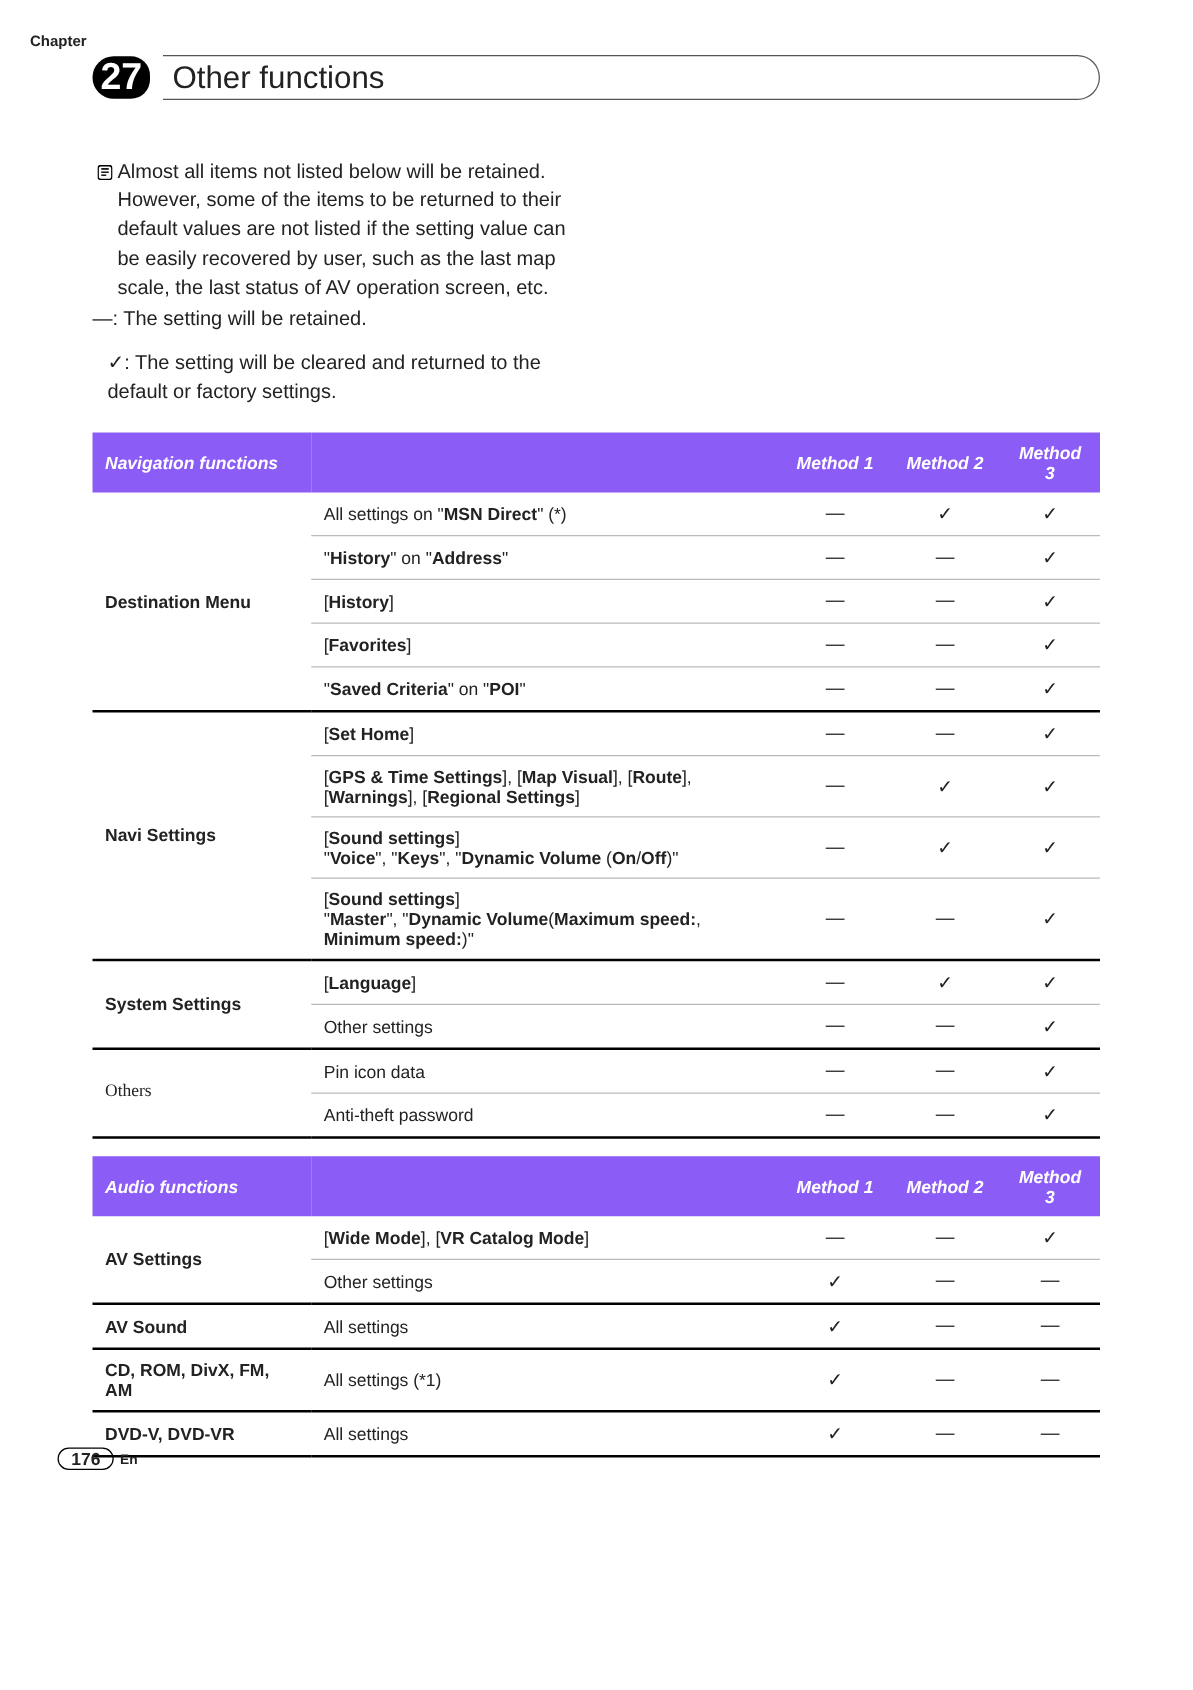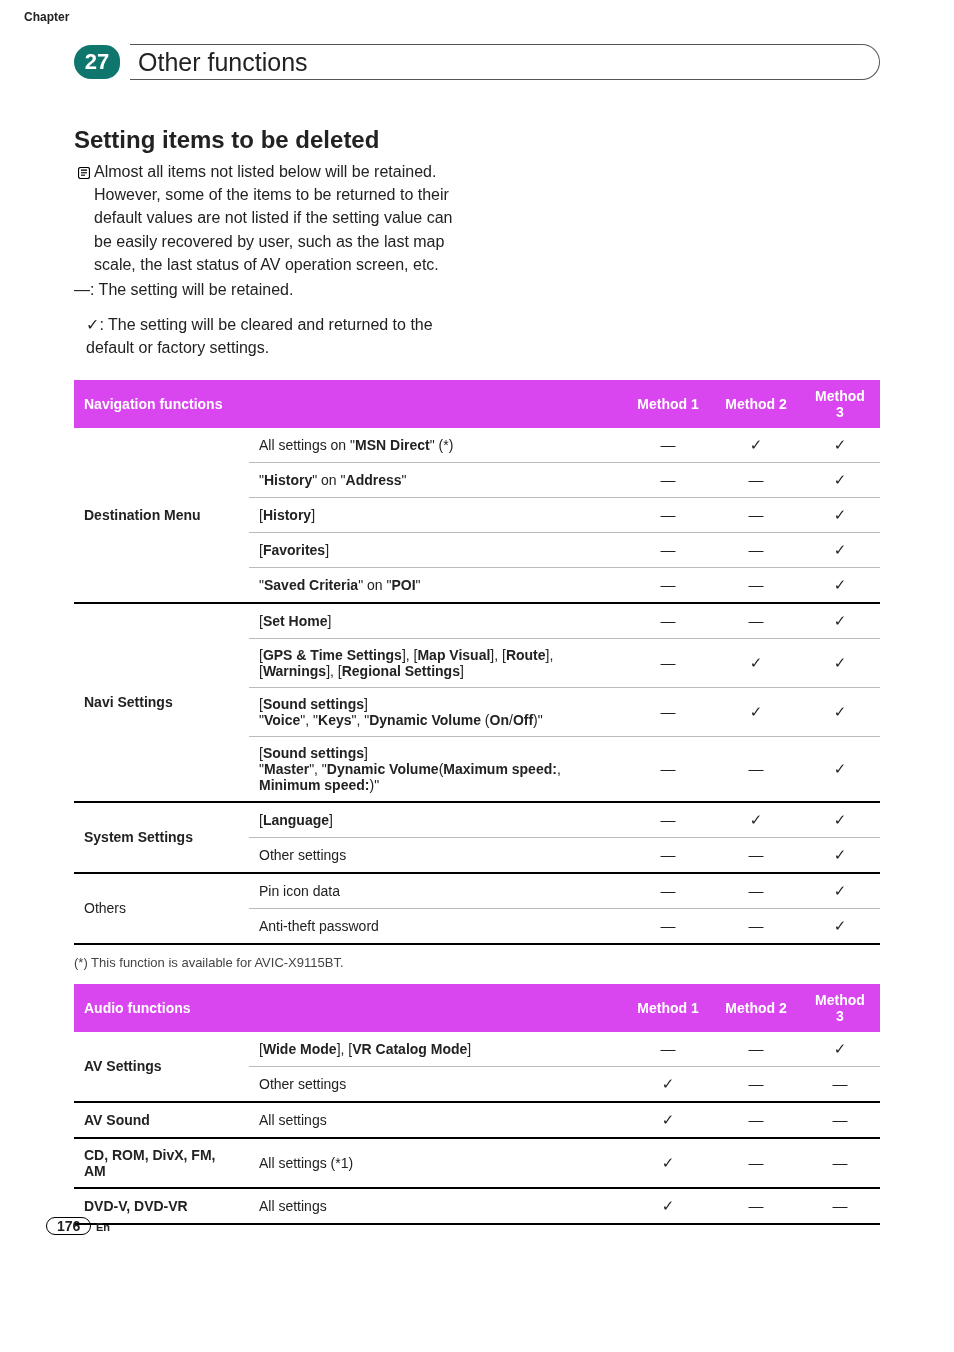--- a/index.html
+++ b/index.html
@@ -9,36 +9,36 @@
     width: 954px;
     background: #fff;
     color: #222;
   }
   .page {
     padding: 30px 74px 30px 74px;
     position: relative;
   }
   .chapter-label {
     position: absolute;
-    top: 10px;
+    top: 26px;
     left: 24px;
     font-size: 12px;
     font-weight: bold;
   }
   .header-row {
     display: flex;
     align-items: center;
     margin-top: 14px;
     margin-bottom: 46px;
   }
   .chapter-badge {
-    background: #0f766e;
+    background: #000000;
     color: #fff;
     font-weight: bold;
-    font-size: 22px;
+    font-size: 30px;
     width: 46px;
     height: 34px;
     display: flex;
     align-items: center;
     justify-content: center;
     border-radius: 20px 18px 18px 20px;
     margin-right: 10px;
   }
   .chapter-title-pill {
     border: 1.5px solid #555;
@@ -77,26 +77,27 @@
   .bullet-icon svg {
     width: 12px; height: 12px;
   }
   table.spec {
     border-collapse: collapse;
     width: 100%;
     margin-top: 20px;
     font-size: 14px;
   }
   table.spec thead th {
-    background: #d946ef;
+    background: #8b5cf6;
     color: #fff;
     font-weight: bold;
     text-align: left;
     padding: 8px 10px;
     border: none;
+    font-style: italic;
   }
   table.spec thead th.center { text-align: center; }
   table.spec td {
     padding: 8px 10px;
     border-bottom: 1px solid #bbb;
     vertical-align: middle;
   }
   table.spec td.rowhead {
     font-weight: bold;
     border-bottom: 2px solid #000;
@@ -133,21 +134,20 @@
 
 <div class="page">
   <div class="chapter-label">Chapter</div>
   <div class="header-row">
     <div class="chapter-badge">27</div>
     <div class="chapter-title-pill">
       <span class="chapter-title">Other functions</span>
     </div>
   </div>
 
-  <h2 class="section-title">Setting items to be deleted</h2>
 
   <div class="intro-col">
     <div class="bullet-row">
       <div class="bullet-icon">
         <svg viewBox="0 0 12 12">
             <rect x="0.5" y="0.5" width="11" height="11" rx="2" ry="2" fill="none" stroke="#000" stroke-width="1.2"></rect>
             <rect x="3" y="2.5" width="6" height="1.3" fill="#000"></rect>
             <rect x="3" y="5.2" width="6" height="1.1" fill="#000"></rect>
             <rect x="3" y="7.6" width="4" height="1.1" fill="#000"></rect>
           </svg>
@@ -239,35 +239,34 @@
           <td class="cellcenter">✓</td>
           <td class="cellcenter">✓</td>
         </tr>
         <tr>
           <td style="border-bottom: 2px solid rgb(0, 0, 0);">Other settings</td>
           <td class="cellcenter" style="border-bottom: 2px solid rgb(0, 0, 0);">—</td>
           <td class="cellcenter" style="border-bottom: 2px solid rgb(0, 0, 0);">—</td>
           <td class="cellcenter" style="border-bottom: 2px solid rgb(0, 0, 0);">✓</td>
         </tr>
         <tr>
-          <td rowspan="2" class="rowhead" style="font-weight: normal;">Others</td>
+          <td rowspan="2" class="rowhead" style="font-weight: normal; font-family: Liberation Serif, serif;">Others</td>
           <td>Pin icon data</td>
           <td class="cellcenter">—</td>
           <td class="cellcenter">—</td>
           <td class="cellcenter">✓</td>
         </tr>
         <tr>
           <td style="border-bottom: 2px solid rgb(0, 0, 0);">Anti-theft password</td>
           <td class="cellcenter" style="border-bottom: 2px solid rgb(0, 0, 0);">—</td>
           <td class="cellcenter" style="border-bottom: 2px solid rgb(0, 0, 0);">—</td>
           <td class="cellcenter" style="border-bottom: 2px solid rgb(0, 0, 0);">✓</td>
         </tr>
       </tbody>
   </table>
-  <div class="footnote">(*) This function is available for AVIC-X9115BT.</div>
 
   <table class="spec" style="margin-top:14px;">
     <colgroup>
         <col style="width:175px">
         <col>
         <col style="width:88px">
         <col style="width:88px">
         <col style="width:80px">
       </colgroup>
     <thead>

